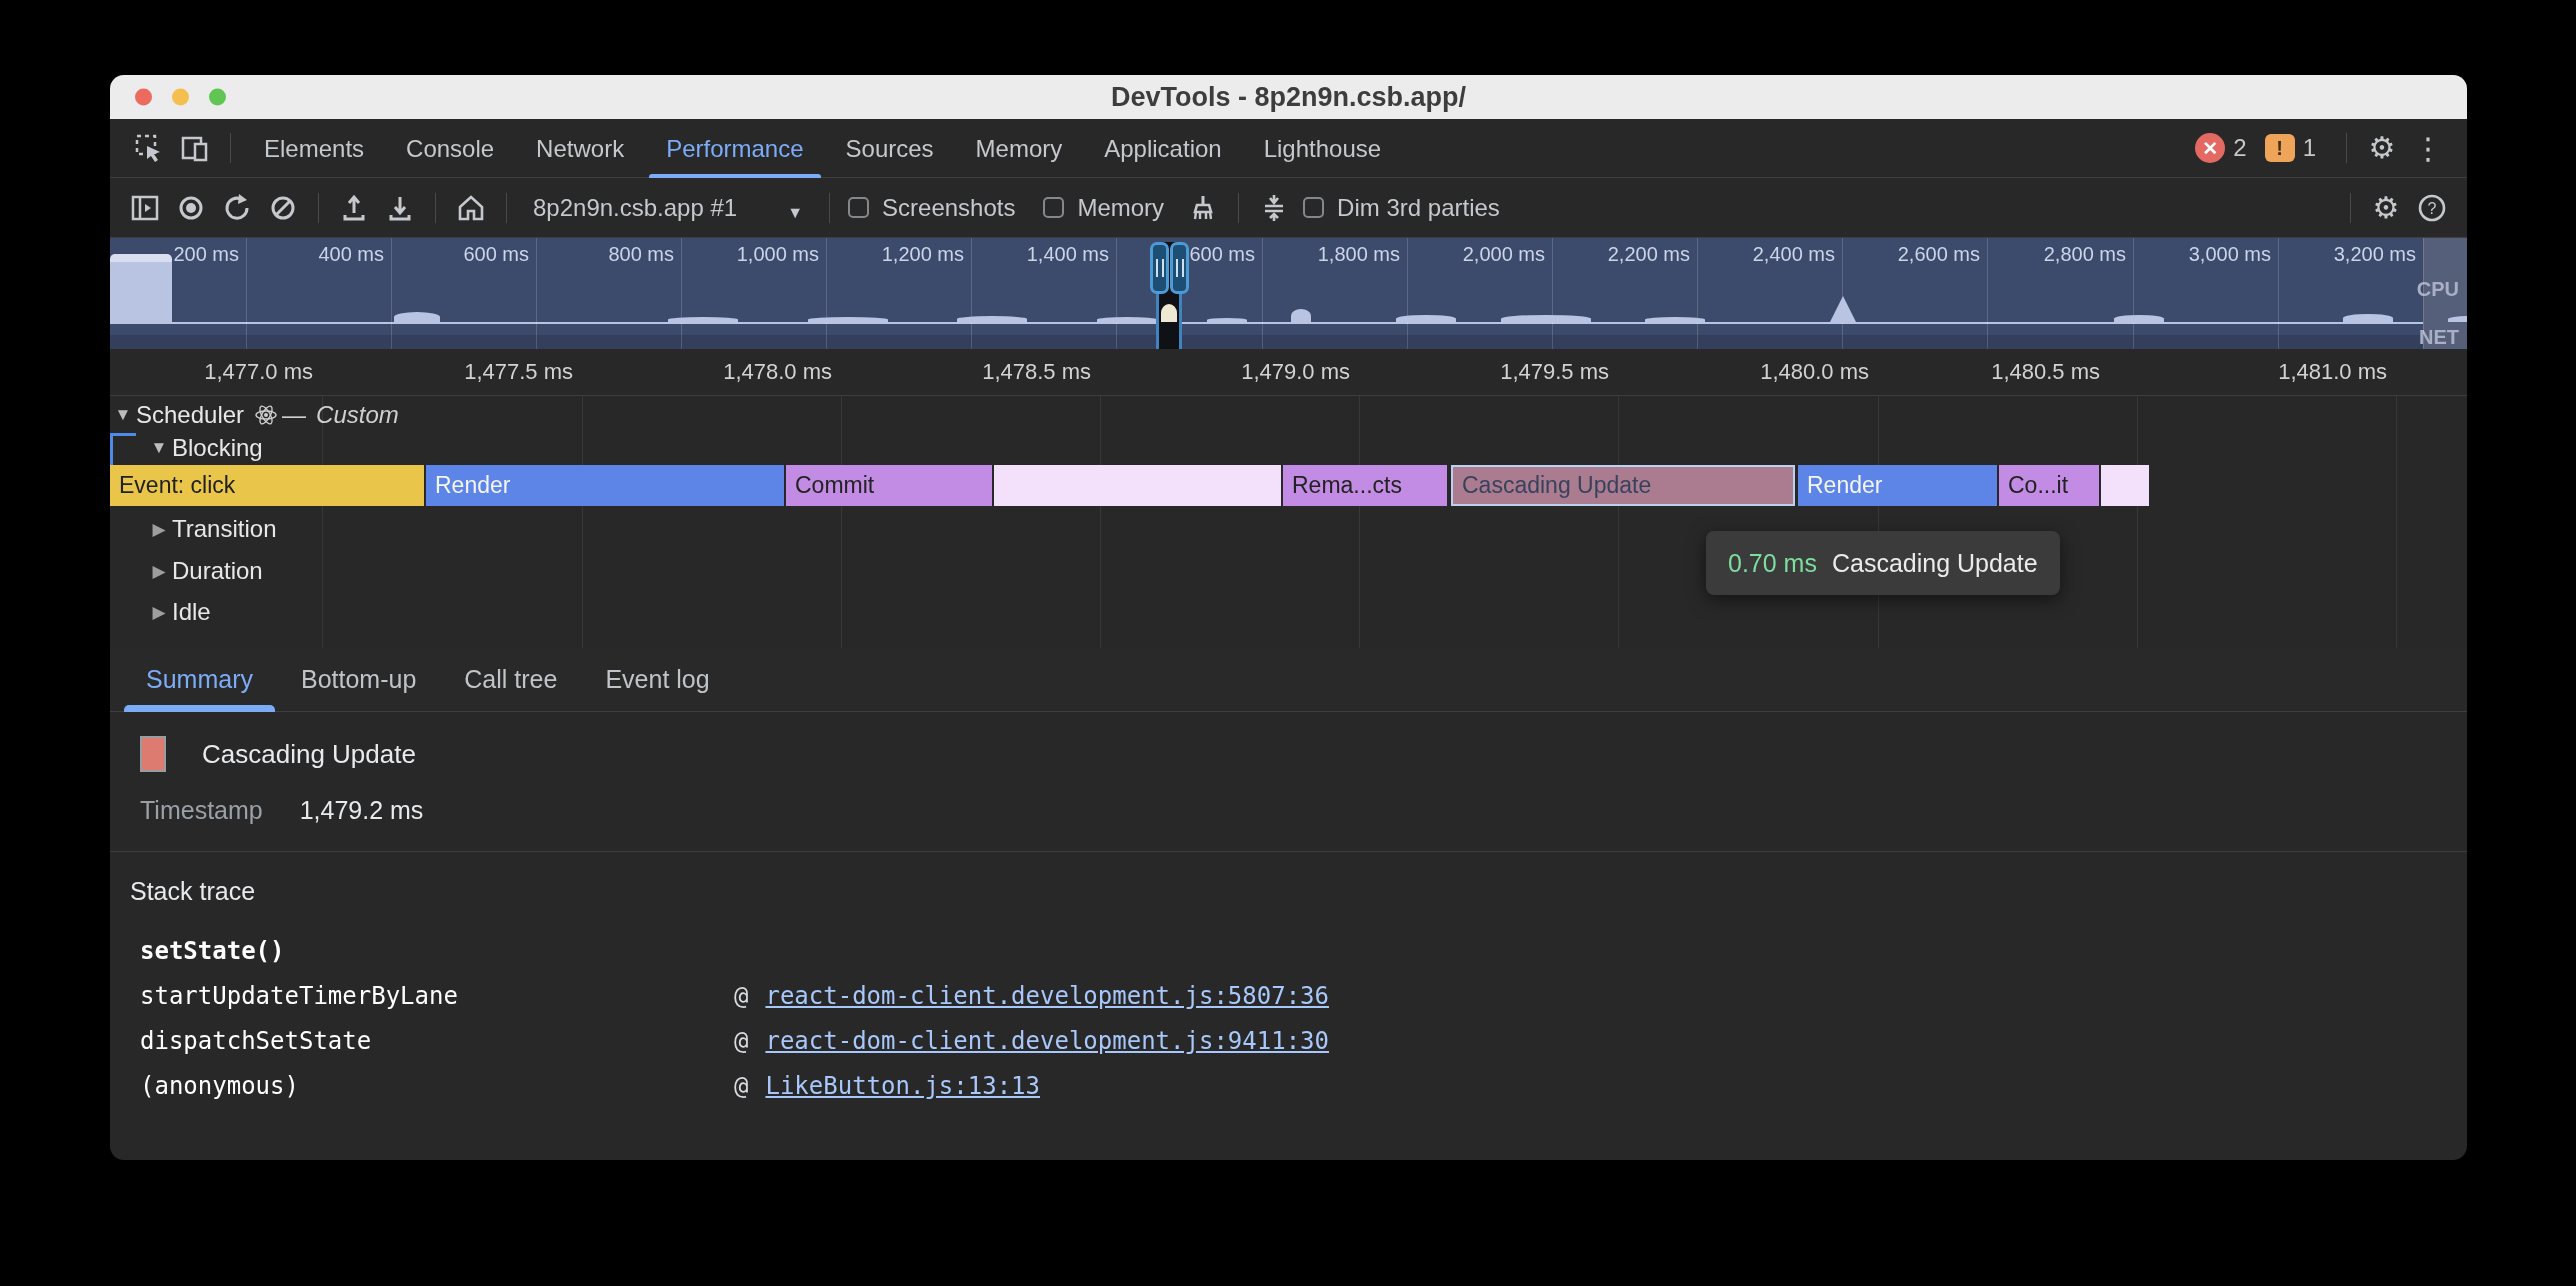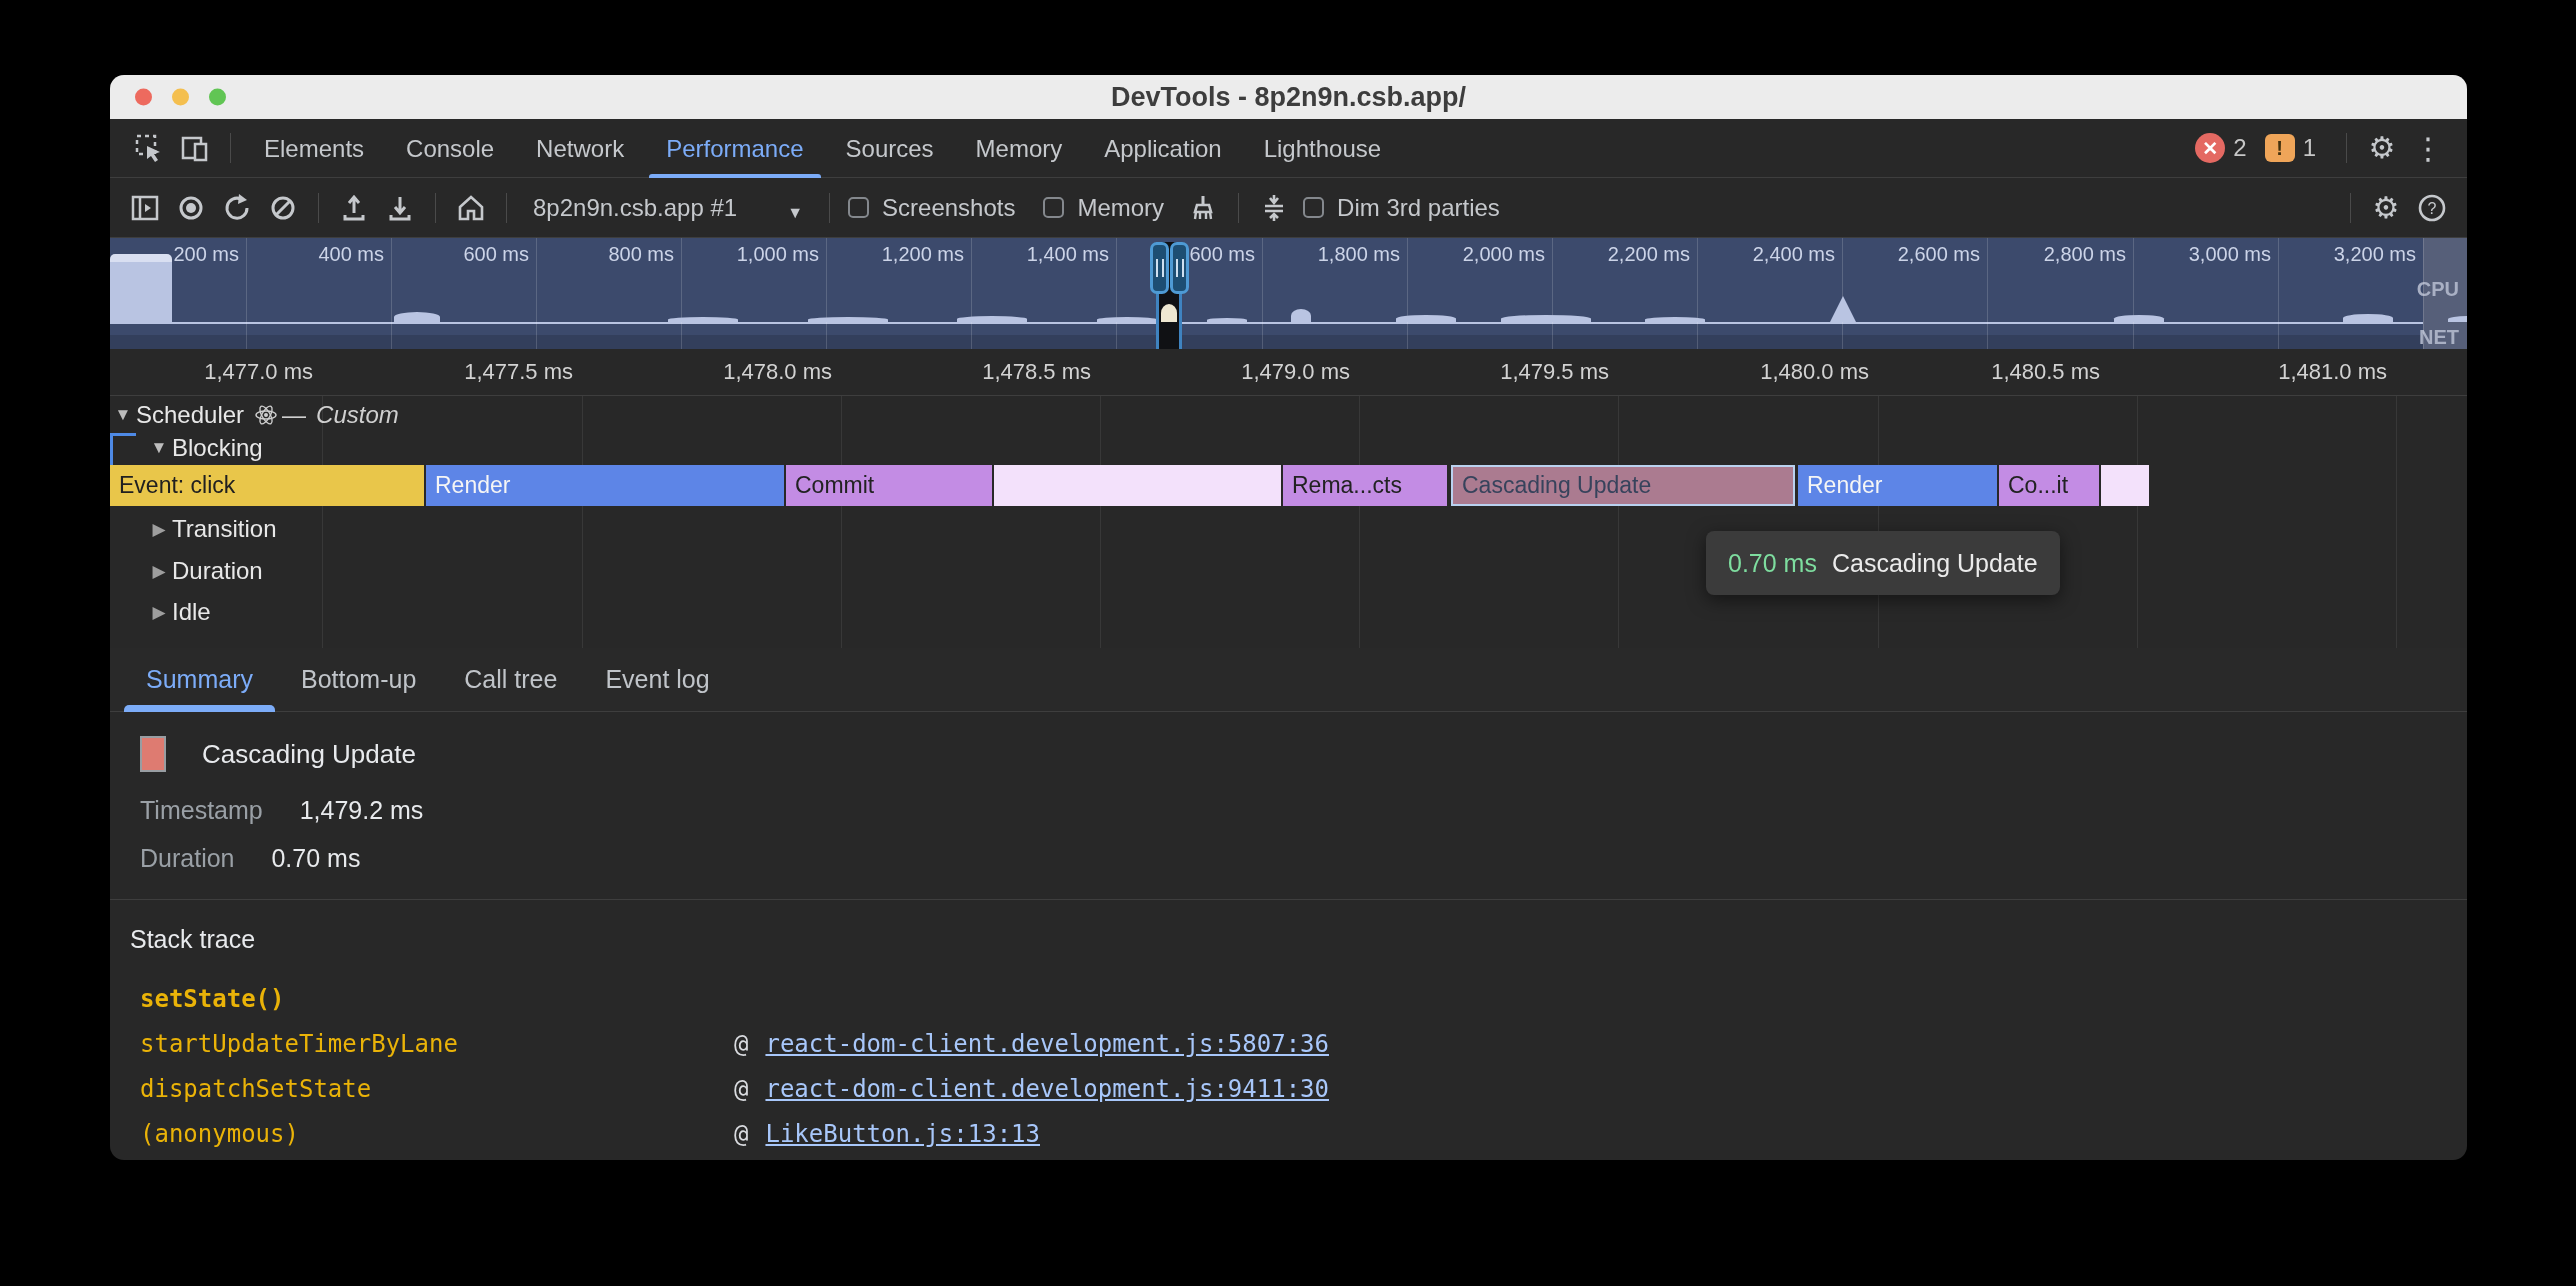--- a/index.html
+++ b/index.html
@@ -83,21 +83,21 @@
   .legendrow { display:flex; align-items:center; margin-bottom:24px; }
   .swatch { width:26px; height:36px; background:#de7b71; border:2px solid #989da2; margin-right:36px; }
   .evtitle { font-size:26px; }
   .kv { margin-bottom:19px; }
   .kv .k { color:#9aa0a6; display:inline-block; }
   .kv .v { margin-left:30px; }
   .divider { height:1px; background:#3e3e3e; margin:26px 0 0 -30px; }
   .stacktitle { padding:25px 0 22px 0; margin-left:-10px; }
   .frames { font-family:"DejaVu Sans Mono", monospace; font-size:24px; }
   .frow { display:flex; align-items:center; height:45px; }
-  .fname { width:594px; color:#eab308; }
+  .fname { width:594px; color:#ffffff; }
   .fname.origin { font-weight:bold; }
   .at { color:#dadce0; margin-right:17px; }
   .flink { color:#a8c7fa; text-decoration:underline; }
 </style>
 </head>
 <body>
 
 <div class="window">
 
   <div class="titlebar">
@@ -378,24 +378,20 @@
 
   <div class="summary">
     <div class="legendrow">
       <span class="swatch"></span>
       <span class="evtitle">Cascading Update</span>
     </div>
     <div class="kv">
       <span class="k">Timestamp</span>
       <span class="v">1,479.2 ms</span>
     </div>
-    <div class="kv">
-      <span class="k">Duration</span>
-      <span class="v">0.70 ms</span>
-    </div>
     <div class="divider"></div>
     <div class="stacktitle">Stack trace</div>
     <div class="frames" id="frames">
         <div class="frow">
           <span class="fname origin">setState()</span>
         </div>
         <div class="frow">
           <span class="fname">startUpdateTimerByLane</span>
           <span class="at">@</span>
           <span class="flink">react-dom-client.development.js:5807:36</span>

